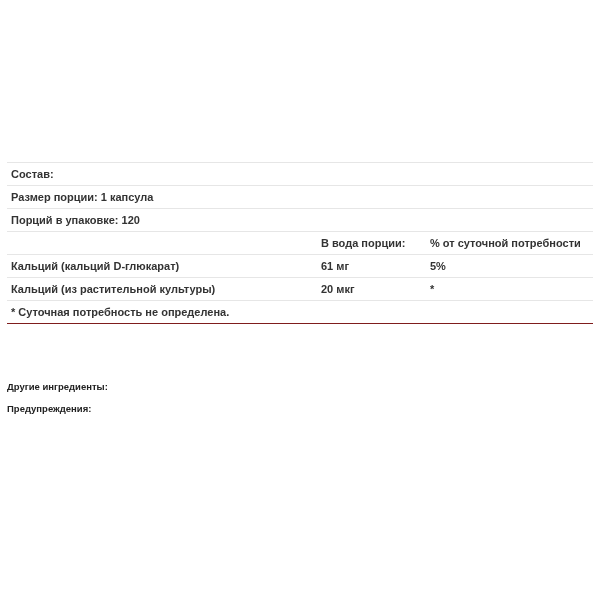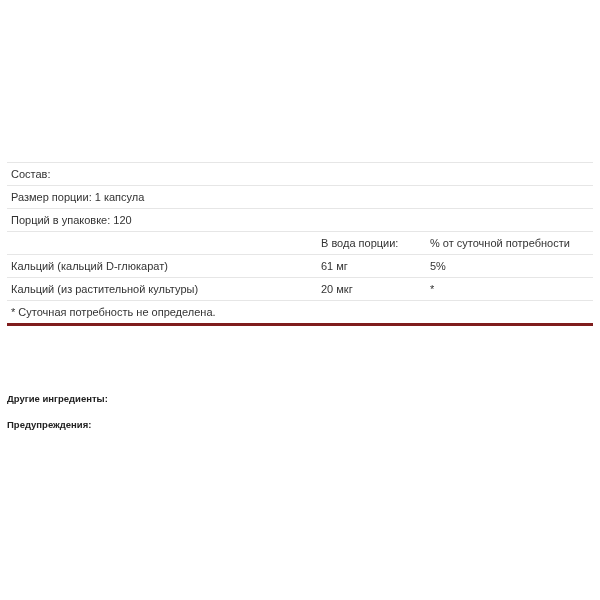--- a/index.html
+++ b/index.html
@@ -1,25 +1,25 @@
 <!DOCTYPE html>
 <html><head>
 <meta charset="utf-8">
 <style>
   html, body { margin: 0; padding: 0; background: #ffffff; }
   body { width: 600px; height: 600px; position: relative; overflow: hidden;
          font-family: "Liberation Sans", sans-serif; color: #333333; }
   .wrap { position: absolute; left: 7px; top: 162px; width: 586px; }
-  table { width: 100%; border-collapse: collapse; font-size: 11px; }
+  table { width: 100%; border-collapse: collapse; font-size: 11px; font-weight: bold; }
   td { border-top: 1px solid #e6e6e6; height: 22px; padding: 0 0 0 4px; vertical-align: middle; white-space: nowrap; }
-  tr.last td { border-bottom: 3px solid #7f1d1d; }
+  tr.last td { border-bottom: 1px solid #7f1d1d; }
   td.c1 { width: 306px; }
   td.c2 { width: 105px; }
   .notes { position: absolute; left: 7px; top: 378px; font-size: 9.5px; font-weight: bold; color: #222; }
-  .notes p { margin: 16px 0 12px 0; height: 10px; line-height: 10px; }
+  .notes p { margin: 4px 0 12px 0; height: 10px; line-height: 10px; }
 </style>
 </head>
 <body>
 
 <div class="wrap">
 <table>
   <tbody>
         <tr>
     <td colspan="3">Состав:</td>
   </tr>

